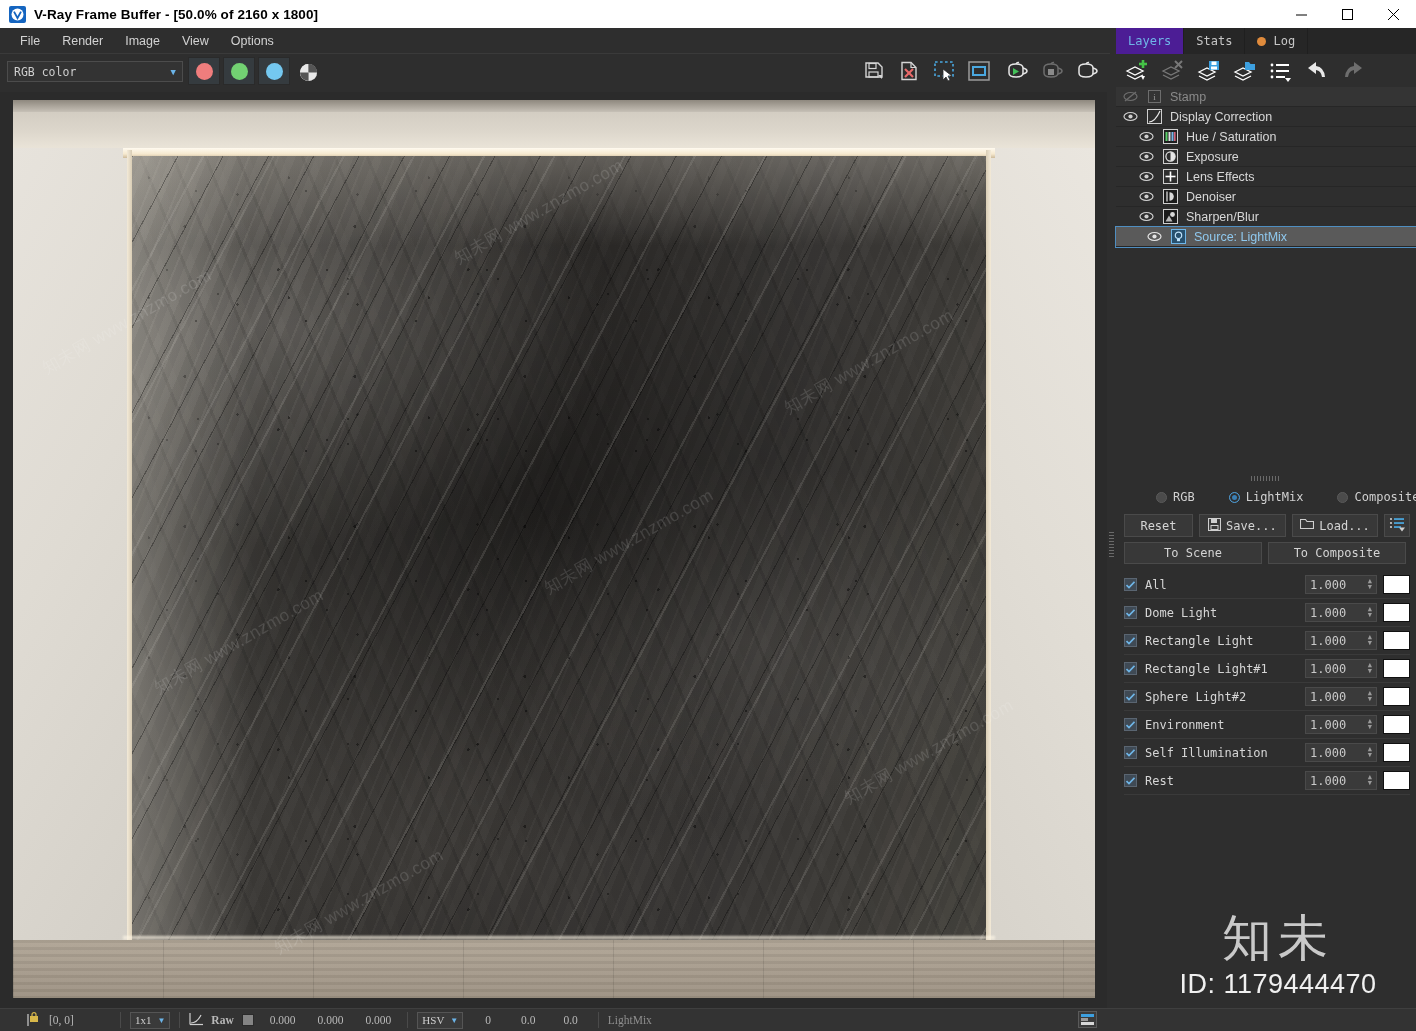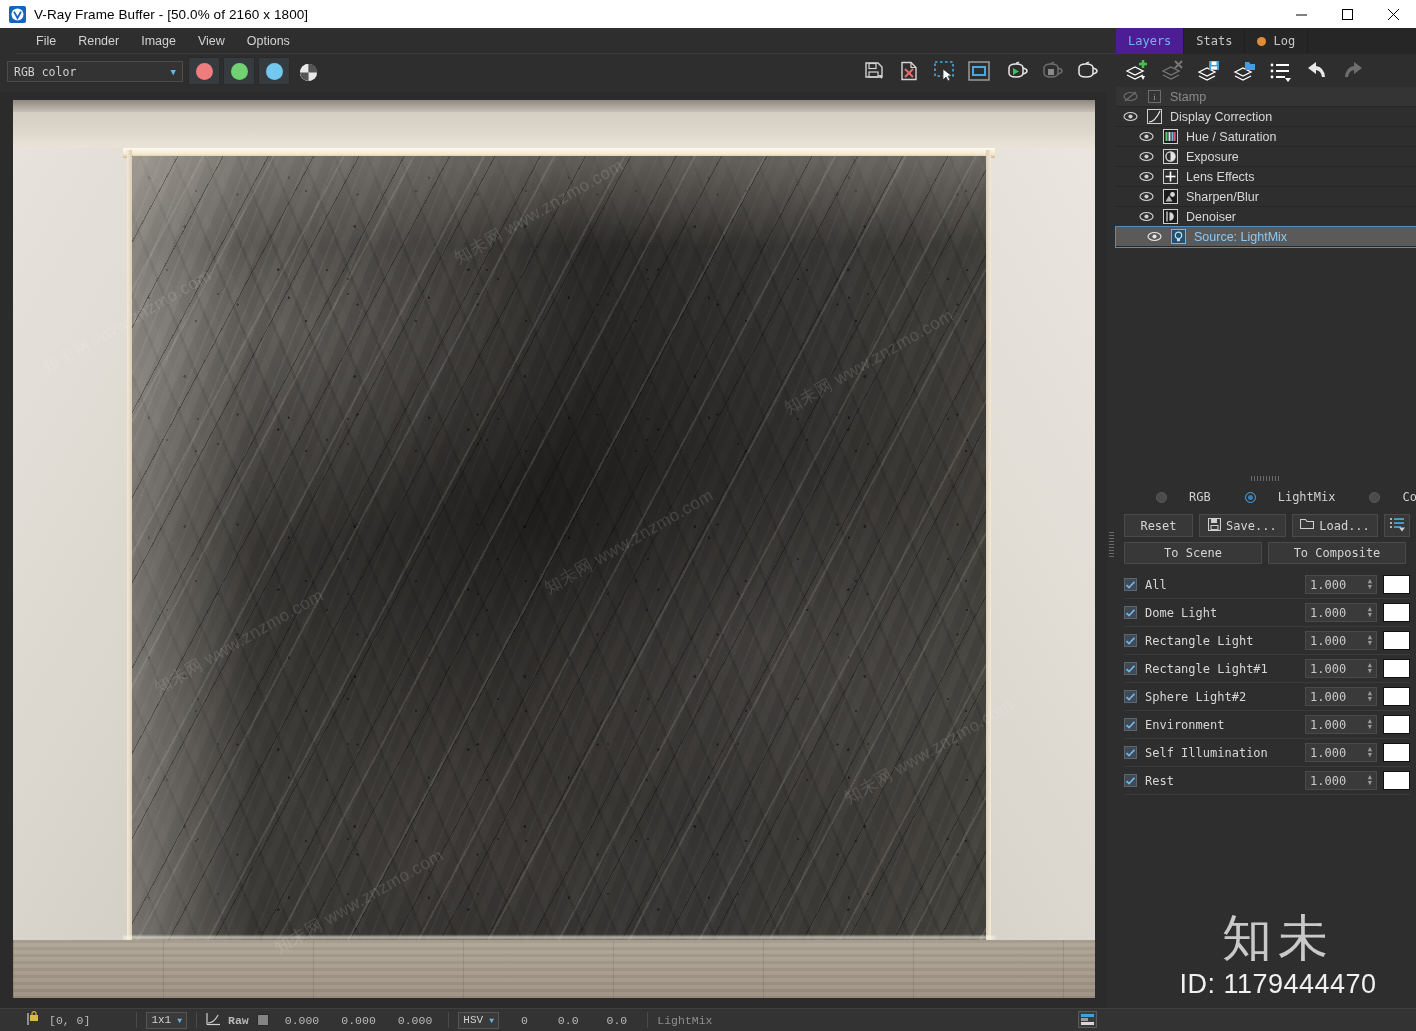--- a/index.html
+++ b/index.html
@@ -15,30 +15,30 @@
   .titlebar {
     position: absolute; left: 0; top: 0; width: 1416px; height: 28px;
     background: #ffffff; display: flex; align-items: center;
   }
   .title-logo {
     width: 17px; height: 17px; margin-left: 9px; margin-right: 8px;
     background: #1565c0; border-radius: 2px; position: relative;
     display: flex; align-items: center; justify-content: center;
   }
   .title-logo svg { display: block; }
-  .title-text { font-size: 13.5px; color: #000; letter-spacing: .1px; }
+  .title-text { font-size: 13.5px; color: #000; letter-spacing: .1px; font-weight: bold; }
   .win-btns { position: absolute; right: 0; top: 0; height: 28px; display: flex; }
   .win-btn {
     width: 46px; height: 28px; display: flex; align-items: center; justify-content: center;
     color: #000;
   }
 
   
   .menubar {
-    position: absolute; left: 16px; top: 28px; width: 1110px; height: 26px;
+    position: absolute; left: 0; top: 28px; width: 1110px; height: 26px;
     background: #2e2e2e; display: flex; align-items: center; padding-left: 9px;
     border-bottom: 1px solid #3a3a3a;
   }
   .menu-item {
     font-size: 12.5px; color: #d2d2d2; padding: 3px 11px; cursor: default;
   }
 
   
   .toolbar {
     position: absolute; left: 0; top: 54px; width: 1110px; height: 38px;
@@ -219,21 +219,21 @@
     background: repeating-linear-gradient(90deg,#6a6a6a 0 1px, transparent 1px 3px);
   }
   .prop-title {
     font-family:"DejaVu Sans Mono", monospace; font-size:12.5px; color:#6fb6e8;
     padding: 2px 0 4px 6px; border-top:1px solid #3c3c3c;
   }
   .radios {
     display:flex; align-items:center; height: 26px; padding-left: 40px; gap: 34px;
     font-family:"DejaVu Sans Mono", monospace; font-size:12px; color:#d0d0d0;
   }
-  .radio { display:flex; align-items:center; gap:22px; }
+  .radio { display:flex; align-items:center; gap:6px; }
   .rbox { width:11px; height:11px; border-radius:50%; background:#4b4b4b; border:1px solid #5a5a5a; }
   .rbox.on { background:#3a7fb5; box-shadow: inset 0 0 0 2px #2e2e2e; border-color:#4f9ad0; }
 
   .btnrow { display:flex; gap: 6px; padding: 4px 6px 0 8px; }
   .pbtn {
     height: 23px; background:#383838; border:1px solid #4a4a4a;
     display:flex; align-items:center; justify-content:center; gap:5px;
     font-family:"DejaVu Sans Mono", monospace; font-size:12px; color:#d4d4d4;
   }
   .pbtn.reset { width: 70px; }
@@ -270,21 +270,21 @@
     position:absolute; right: 18px; top: 885px; width: 240px; text-align:center;
     pointer-events:none;
   }
   .brand .cn { font-size: 50px; color:#c9c9c9; letter-spacing: 6px; line-height: 1; }
   .brand .id { font-size: 27px; color:#f0f0f0; margin-top: 6px; letter-spacing:.5px; }
 
   
   .status {
     position:absolute; left:0; bottom:0; width:1416px; height:23px;
     background:#333; display:flex; align-items:center;
-    font-family:Liberation Mono, monospace; font-size:11.5px; color:#b9b9b9;
+    font-family:Liberation Serif, serif; font-size:11.5px; color:#b9b9b9;
     border-top:1px solid #3f3f3f;
   }
   .sep { width:1px; height:16px; background:#4a4a4a; margin: 0 9px; }
   .scombo {
     height:17px; background:#3a3a3a; border:1px solid #555; display:flex; align-items:center;
     padding: 0 4px; gap:6px; font-size:11px; color:#d0d0d0;
   }
   .scombo .arrow { color:#6bb4e8; font-size:8px; }
   .colchip { width:12px; height:12px; background:#848484; border:1px solid #2a2a2a; }
   .panel-toggle {
@@ -610,42 +610,42 @@
       <div class="layer-row" style="padding-left:16px">
         <span class="eye">
           <svg width="15" height="11" viewBox="0 0 15 11">
             <ellipse cx="7.5" cy="5.5" rx="6.5" ry="4" fill="none" stroke="#cfcfcf" stroke-width="1.2"></ellipse>
             <circle cx="7.5" cy="5.5" r="2.1" fill="#cfcfcf"></circle>
           </svg>
         </span>
         <span class="lticon">
           <svg width="15" height="15" viewBox="0 0 15 15">
             <rect x="0.5" y="0.5" width="14" height="14" fill="#1b1b1b" stroke="#cfcfcf" stroke-width="1"></rect>
-            <circle cx="9.5" cy="5.5" r="2.4" fill="#d8d8d8"></circle>
-            <path d="M2.5 12.5 L6 6.5 L9.5 12.5 Z" fill="#b8b8b8"></path>
-          </svg>
-        </span>
-        <span class="lbl">Sharpen/Blur</span>
+            <line x1="4" y1="2.5" x2="4" y2="12.5" stroke="#d8d8d8" stroke-width="1.3"></line>
+            <path d="M6.5 3.2 A4.3 4.3 0 0 1 6.5 11.8 Z" fill="#d8d8d8"></path>
+          </svg>
+        </span>
+        <span class="lbl">Denoiser</span>
       </div>
 
       <div class="layer-row" style="padding-left:16px">
         <span class="eye">
           <svg width="15" height="11" viewBox="0 0 15 11">
             <ellipse cx="7.5" cy="5.5" rx="6.5" ry="4" fill="none" stroke="#cfcfcf" stroke-width="1.2"></ellipse>
             <circle cx="7.5" cy="5.5" r="2.1" fill="#cfcfcf"></circle>
           </svg>
         </span>
         <span class="lticon">
           <svg width="15" height="15" viewBox="0 0 15 15">
             <rect x="0.5" y="0.5" width="14" height="14" fill="#1b1b1b" stroke="#cfcfcf" stroke-width="1"></rect>
-            <line x1="4" y1="2.5" x2="4" y2="12.5" stroke="#d8d8d8" stroke-width="1.3"></line>
-            <path d="M6.5 3.2 A4.3 4.3 0 0 1 6.5 11.8 Z" fill="#d8d8d8"></path>
-          </svg>
-        </span>
-        <span class="lbl">Denoiser</span>
+            <circle cx="9.5" cy="5.5" r="2.4" fill="#d8d8d8"></circle>
+            <path d="M2.5 12.5 L6 6.5 L9.5 12.5 Z" fill="#b8b8b8"></path>
+          </svg>
+        </span>
+        <span class="lbl">Sharpen/Blur</span>
       </div>
 
       <div class="layer-row sel" style="padding-left:24px">
         <span class="eye">
           <svg width="15" height="11" viewBox="0 0 15 11">
             <ellipse cx="7.5" cy="5.5" rx="6.5" ry="4" fill="none" stroke="#e4e4e4" stroke-width="1.2"></ellipse>
             <circle cx="7.5" cy="5.5" r="2.1" fill="#e4e4e4"></circle>
           </svg>
         </span>
         <span class="lticon">

